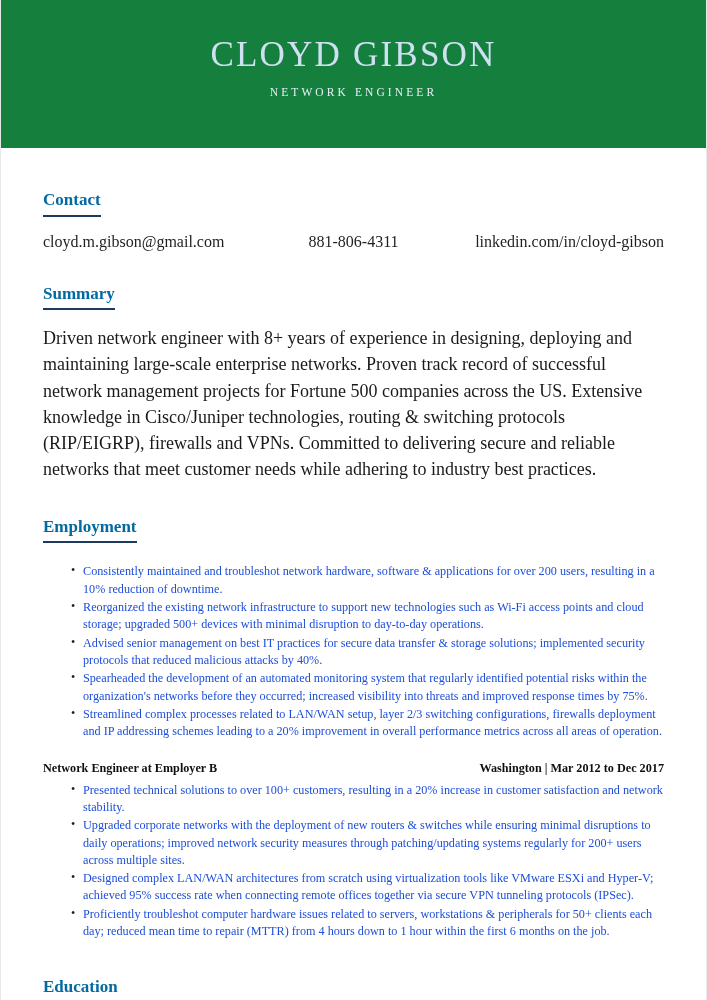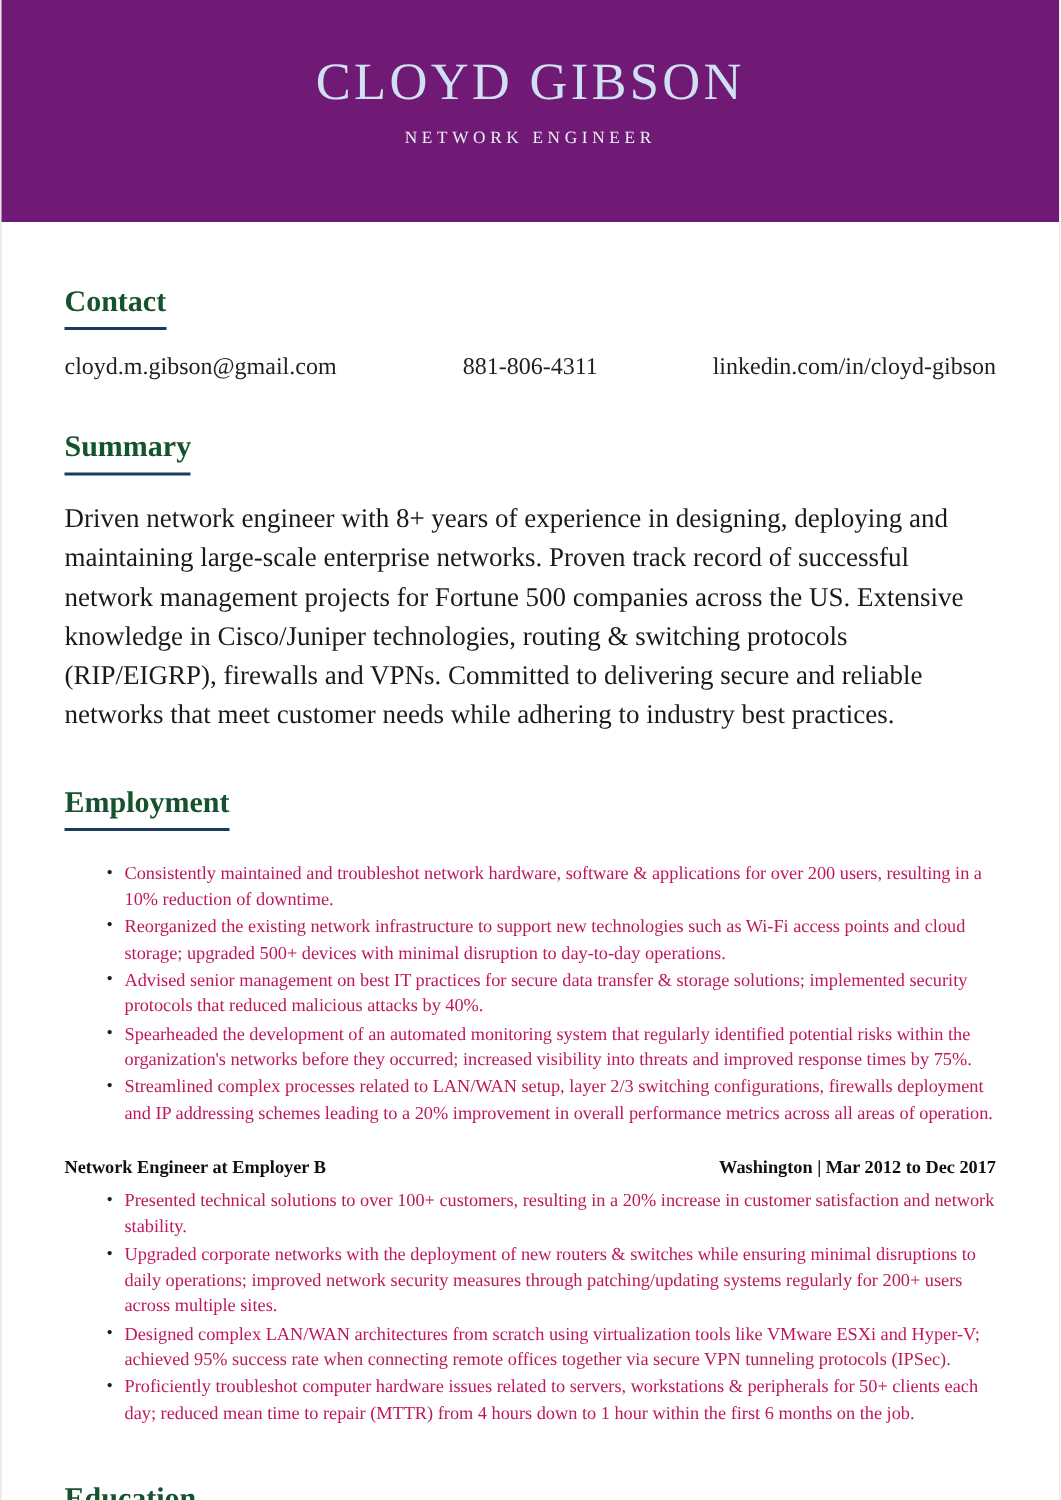--- a/index.html
+++ b/index.html
@@ -19,21 +19,21 @@
     width: 707px;
     height: 1000px;
     background: #ffffff;
     box-sizing: border-box;
     border-left: 1px solid #e8e8e8;
     border-right: 1px solid #e8e8e8;
   }
 
   
   .header {
-    background: #701a75;
+    background: #15803d;
     height: 148px;
     width: 100%;
     box-sizing: border-box;
     display: flex;
     flex-direction: column;
     align-items: center;
     justify-content: center;
     padding-bottom: 14px;
   }
   .name {
@@ -62,23 +62,23 @@
   .section {
     margin-top: 0;
   }
   .sec-contact   { padding-top: 42px; }
   .sec-summary   { padding-top: 33px; }
   .sec-employment{ padding-top: 34px; }
   .sec-education { padding-top: 36px; }
   .sec-skills    { padding-top: 35px; }
 
   .sec-head {
-    font-size: 20px;
+    font-size: 17px;
     font-weight: bold;
-    color: #14532d;
+    color: #0369a1;
     display: inline-block;
     padding-bottom: 5px;
     border-bottom: 2.2px solid #1c3a5e;
     line-height: 1.15;
   }
 
   
   .contact-row {
     display: flex;
     margin-top: 16px;
@@ -117,21 +117,21 @@
     margin: 6px 0 0 0;
     padding: 0 0 0 28px;
     list-style: none;
   }
   ul.bullets li {
     position: relative;
     font-size: 12.2px;
     line-height: 1.42;
     margin-bottom: 1px;
     padding-left: 12px;
-    color: #be185d;
+    color: #1d4ed8;
   }
   ul.bullets li::before {
     content: "\2022";
     position: absolute;
     left: 0;
     top: -1px;
     font-size: 12px;
     color: #1a1a1a;
   }
 

